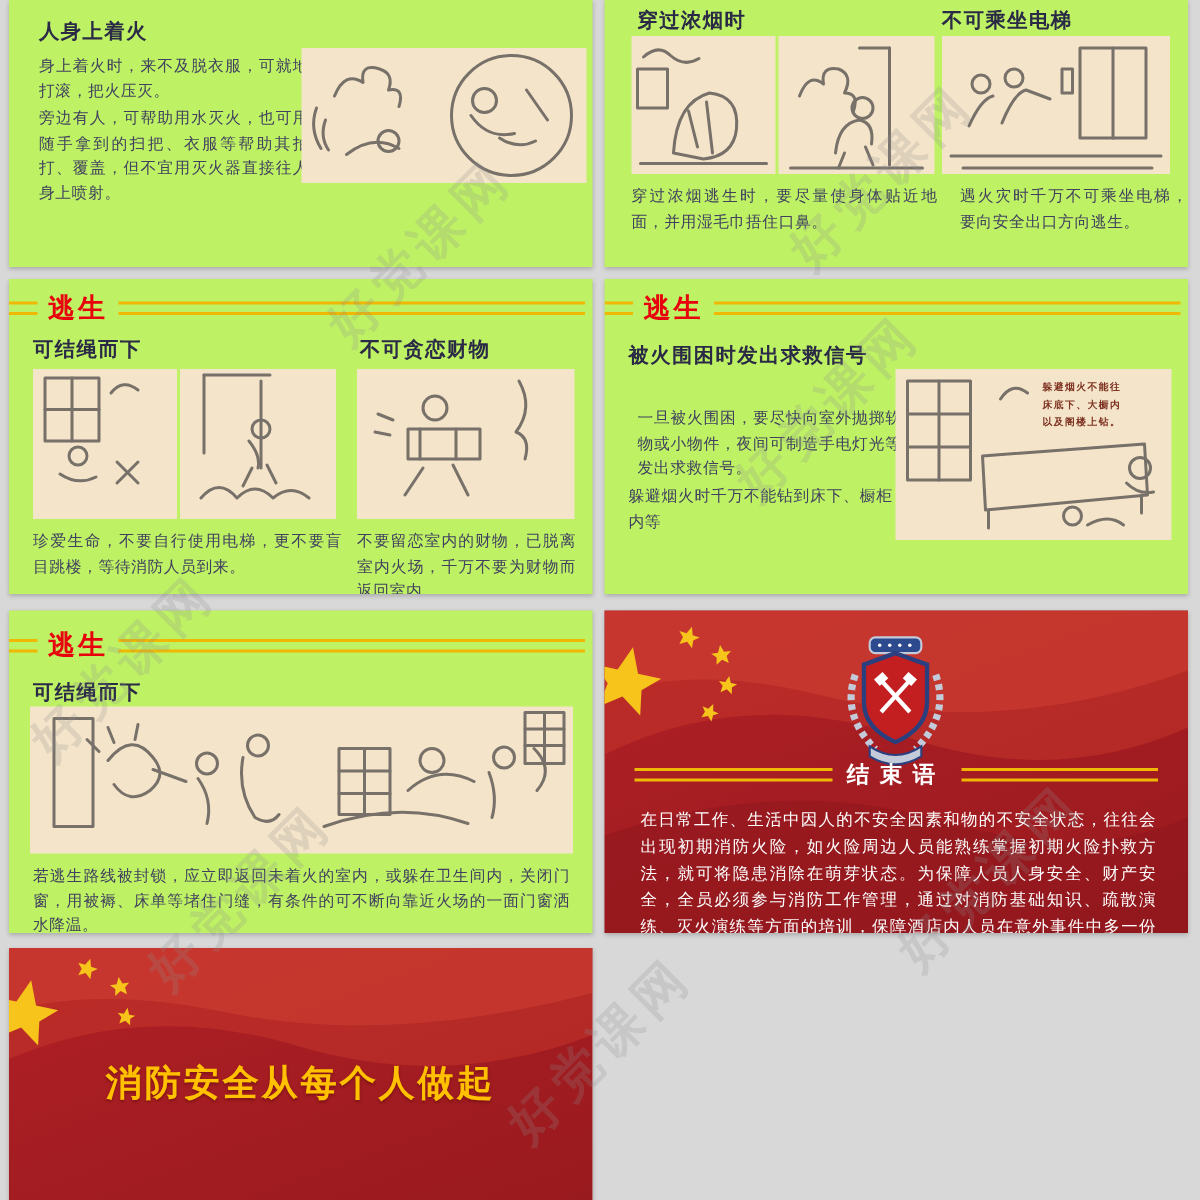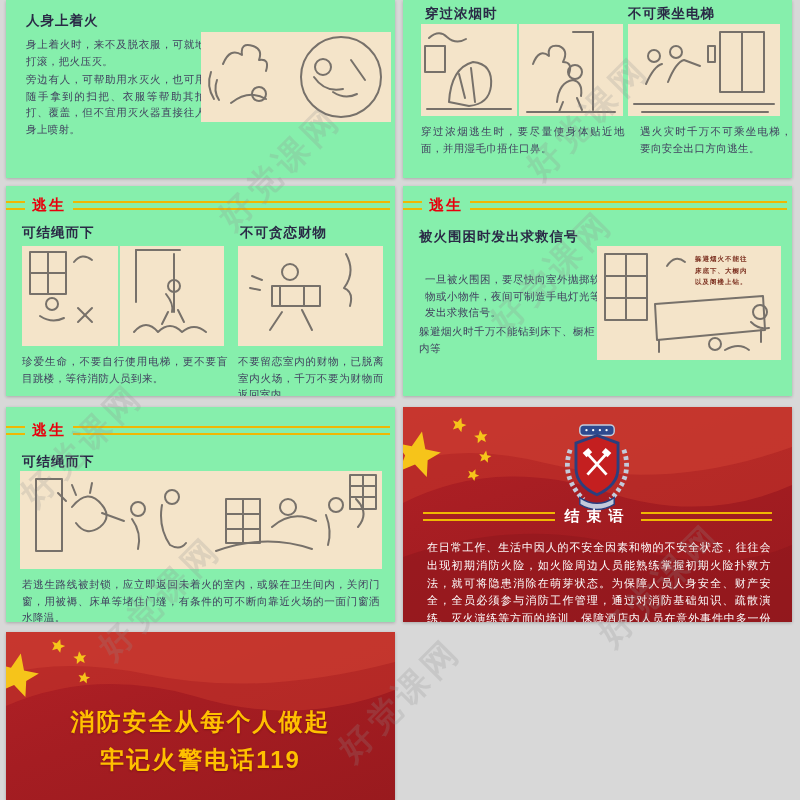--- a/index.html
+++ b/index.html
@@ -4,21 +4,21 @@
 <style>
   html,body{margin:0;padding:0;}
   body{
     width:800px;height:800px;position:relative;overflow:hidden;
     background:#d8d8d8;
     font-family:"Liberation Sans","DejaVu Sans",sans-serif;
   }
   .canvas{position:absolute;inset:0;width:800px;height:800px;overflow:hidden;}
 
   .slide{
-    position:absolute;background:#86efac;overflow:hidden;
+    position:absolute;background:#bef264;overflow:hidden;
     box-shadow:0 1px 3px rgba(0,0,0,.22);
   }
   .slide.red{
     background:linear-gradient(160deg,#b22126 0%,#a51d22 45%,#991a1e 100%);
   }
 
   .sec-title{
     position:absolute;font-weight:bold;font-size:13.5px;color:#2a2a46;
     font-family:"Liberation Serif","DejaVu Serif",serif;letter-spacing:1px;white-space:nowrap;
   }
@@ -33,21 +33,21 @@
   .esc-header{
     position:absolute;left:0;right:5px;height:18px;
     display:flex;align-items:center;gap:7px;
   }
   .dline{
     height:9px;box-sizing:border-box;
     border-top:2.5px solid #f0b703;border-bottom:2.5px solid #f0b703;
   }
   .dline.short{width:19px;}
   .dline.long{flex:1;}
-  .esc-label{color:#e8000d;font-weight:bold;font-size:15px;letter-spacing:2px;white-space:nowrap;}
+  .esc-label{color:#e8000d;font-weight:bold;font-size:18px;letter-spacing:2px;white-space:nowrap;}
 
   .note-text{
     position:absolute;font-size:6.5px;color:#7c3020;line-height:1.8;
     font-family:"Liberation Serif","DejaVu Serif",serif;font-weight:bold;
     white-space:pre-line;letter-spacing:1px;
   }
 
   .waves,.stars,.badge{position:absolute;pointer-events:none;}
 
   .concl-title-row{
@@ -316,21 +316,20 @@
     </svg>
     <svg class="stars" style="left:-8px;top:4px;width:120px;height:80px" viewBox="0 0 120 80">
       <g fill="#f6c41a">
         <polygon points="0,-10 2.9,-3.1 9.5,-3.1 4.8,1.2 5.9,8.1 0,4 -5.9,8.1 -4.8,1.2 -9.5,-3.1 -2.9,-3.1" transform="translate(18,40) scale(2.3) rotate(12)"></polygon>
         <polygon points="0,-10 2.9,-3.1 9.5,-3.1 4.8,1.2 5.9,8.1 0,4 -5.9,8.1 -4.8,1.2 -9.5,-3.1 -2.9,-3.1" transform="translate(60,10) scale(0.72) rotate(18)"></polygon>
         <polygon points="0,-10 2.9,-3.1 9.5,-3.1 4.8,1.2 5.9,8.1 0,4 -5.9,8.1 -4.8,1.2 -9.5,-3.1 -2.9,-3.1" transform="translate(82,22) scale(0.68) rotate(-8)"></polygon>
         <polygon points="0,-10 2.9,-3.1 9.5,-3.1 4.8,1.2 5.9,8.1 0,4 -5.9,8.1 -4.8,1.2 -9.5,-3.1 -2.9,-3.1" transform="translate(86,42) scale(0.62) rotate(10)"></polygon>
       </g>
     </svg>
     <div class="big-yellow" style="top:74px">消防安全从每个人做起</div>
-    <div class="big-yellow" style="top:112px">牢记火警电话119</div>
   </div>
 
 
   <div class="wm-layer" id="wm-layer">
       <div class="wm" style="left: 280px; top: 168px;">好党课网</div>
       <div class="wm" style="left: 588px; top: 118px;">好党课网</div>
       <div class="wm" style="left: 82px; top: 445px;">好党课网</div>
       <div class="wm" style="left: 552px; top: 272px;">好党课网</div>
       <div class="wm" style="left: 660px; top: 585px;">好党课网</div>
       <div class="wm" style="left: 160px; top: 598px;">好党课网</div>

